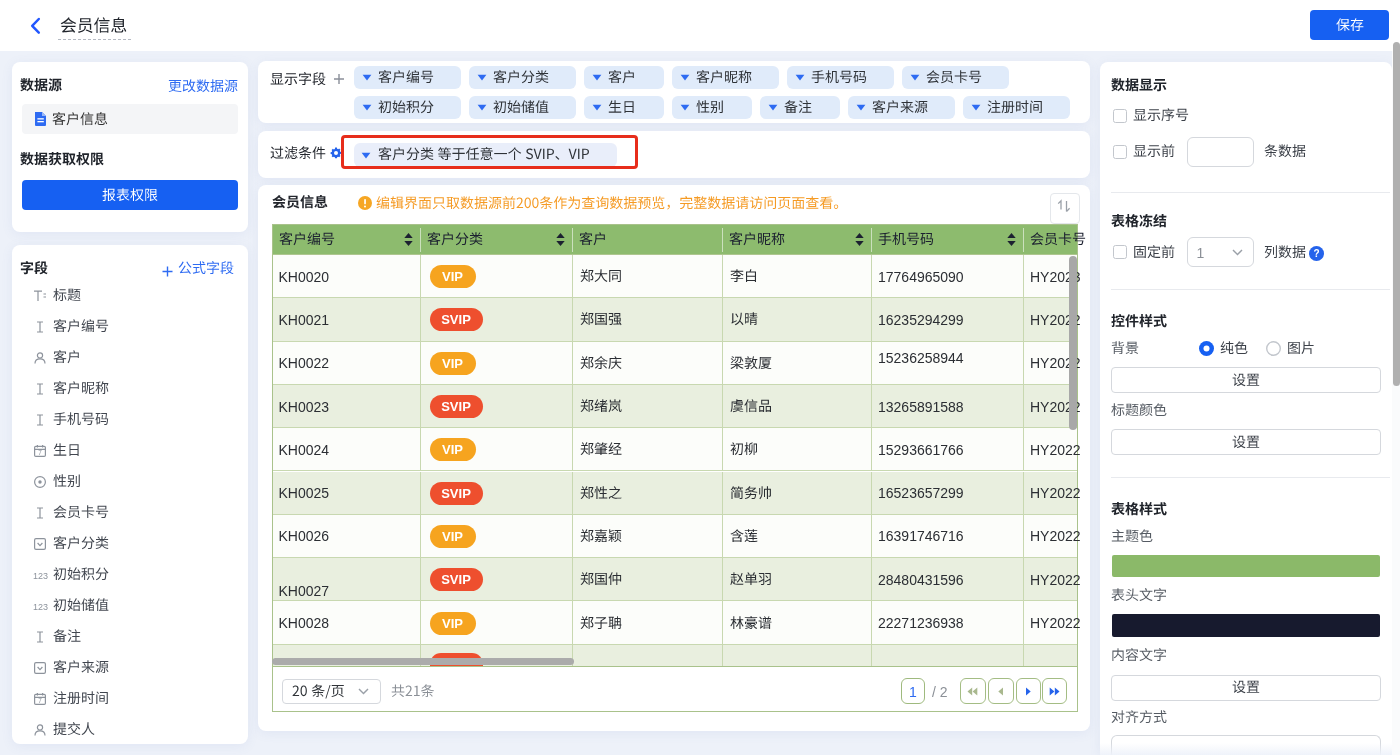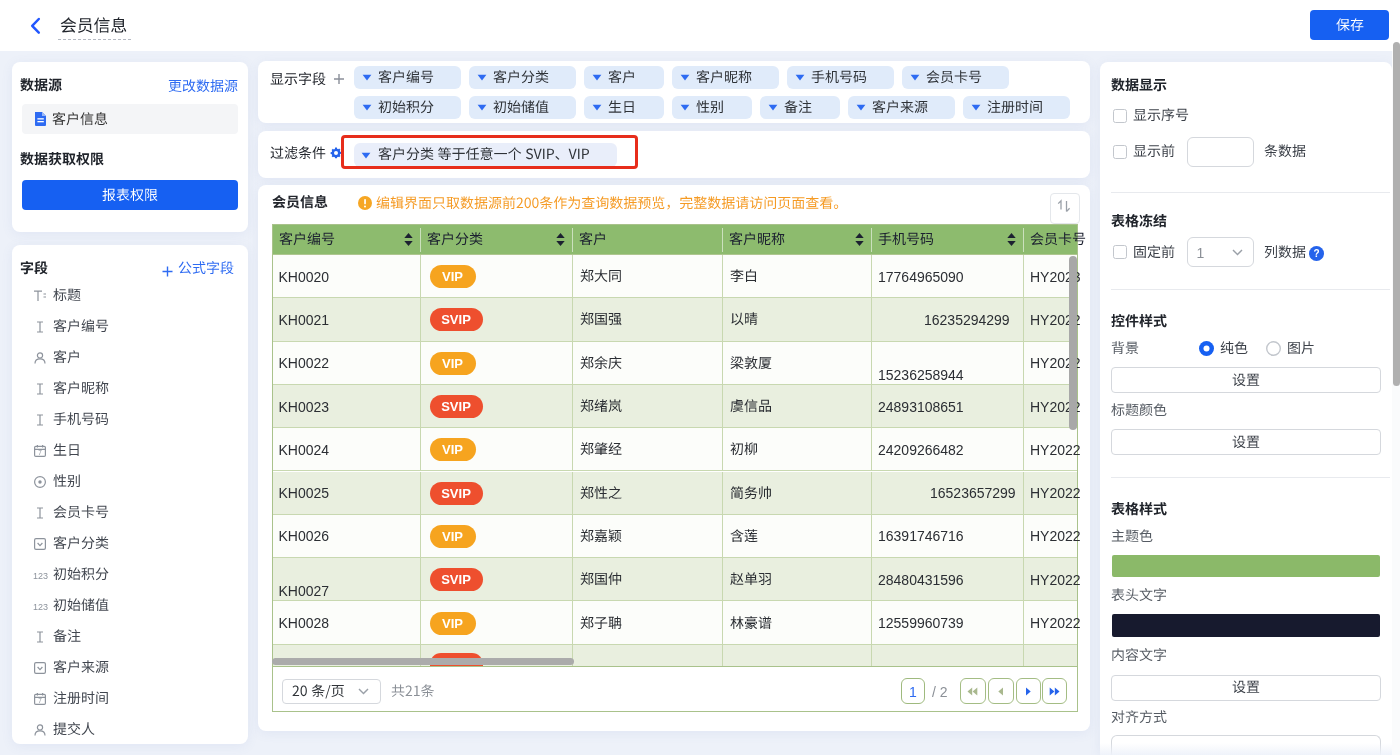--- a/index.html
+++ b/index.html
@@ -809,21 +809,21 @@
         <use href="#g56FD" x="14"></use>
         <use href="#g5F3A" x="28"></use>
       </g>
     </svg></div>
 <div style="position:absolute;left:729.5px;top:311.4px;line-height:0"><svg width="29" height="17" viewBox="0 0 29 17">
       <g fill="#2b2e33" transform="translate(0 13)">
         <use href="#g4EE5"></use>
         <use href="#g6674" x="14"></use>
       </g>
     </svg></div>
-<div class="lat" style="position:absolute;left:924px;top:311.9px">16235294299</div>
+<div class="lat" style="position:absolute;left:878px;top:311.9px">16235294299</div>
 <div class="lat" style="position:absolute;left:1030px;top:311.9px">HY2022</div>
 <div style="position:absolute;left:272.5px;top:341.6px;width:804px;height:43.3px;background:#fcfdfa;border-bottom:1px solid #c8d8b0;box-sizing:border-box"></div>
 <div style="position:absolute;left:420px;top:341.6px;width:1px;height:43.3px;background:#c8d8b0"></div>
 <div style="position:absolute;left:572px;top:341.6px;width:1px;height:43.3px;background:#c8d8b0"></div>
 <div style="position:absolute;left:722px;top:341.6px;width:1px;height:43.3px;background:#c8d8b0"></div>
 <div style="position:absolute;left:871px;top:341.6px;width:1px;height:43.3px;background:#c8d8b0"></div>
 <div style="position:absolute;left:1023px;top:341.6px;width:1px;height:43.3px;background:#c8d8b0"></div>
 <div class="lat" style="position:absolute;left:278.5px;top:355.2px">KH0022</div>
 <div style="position:absolute;left:429.5px;top:351.8px;width:46px;height:23px;border-radius:11.5px;background:#f6a41f;color:#fff;font:bold 13px/23px 'Liberation Sans',sans-serif;text-align:center">VIP</div>
 <div style="position:absolute;left:579.5px;top:354.8px;line-height:0"><svg width="43" height="17" viewBox="0 0 43 17">
@@ -833,21 +833,21 @@
         <use href="#g5E86" x="28"></use>
       </g>
     </svg></div>
 <div style="position:absolute;left:729.5px;top:354.8px;line-height:0"><svg width="43" height="17" viewBox="0 0 43 17">
       <g fill="#2b2e33" transform="translate(0 13)">
         <use href="#g6881"></use>
         <use href="#g6566" x="14"></use>
         <use href="#g53A6" x="28"></use>
       </g>
     </svg></div>
-<div class="lat" style="position:absolute;left:878px;top:367px">15236258944</div>
+<div class="lat" style="position:absolute;left:878px;top:350px">15236258944</div>
 <div class="lat" style="position:absolute;left:1030px;top:355.2px">HY2022</div>
 <div style="position:absolute;left:272.5px;top:384.9px;width:804px;height:43.3px;background:#e9efdf;border-bottom:1px solid #c8d8b0;box-sizing:border-box"></div>
 <div style="position:absolute;left:420px;top:384.9px;width:1px;height:43.3px;background:#c8d8b0"></div>
 <div style="position:absolute;left:572px;top:384.9px;width:1px;height:43.3px;background:#c8d8b0"></div>
 <div style="position:absolute;left:722px;top:384.9px;width:1px;height:43.3px;background:#c8d8b0"></div>
 <div style="position:absolute;left:871px;top:384.9px;width:1px;height:43.3px;background:#c8d8b0"></div>
 <div style="position:absolute;left:1023px;top:384.9px;width:1px;height:43.3px;background:#c8d8b0"></div>
 <div class="lat" style="position:absolute;left:278.5px;top:398.5px">KH0023</div>
 <div style="position:absolute;left:429.5px;top:395px;width:53px;height:23px;border-radius:11.5px;background:#ee4f2e;color:#fff;font:bold 13px/23px 'Liberation Sans',sans-serif;text-align:center">SVIP</div>
 <div style="position:absolute;left:579.5px;top:398px;line-height:0"><svg width="43" height="17" viewBox="0 0 43 17">
@@ -857,21 +857,21 @@
         <use href="#g5C9A" x="28"></use>
       </g>
     </svg></div>
 <div style="position:absolute;left:729.5px;top:398px;line-height:0"><svg width="43" height="17" viewBox="0 0 43 17">
       <g fill="#2b2e33" transform="translate(0 13)">
         <use href="#g865E"></use>
         <use href="#g4FE1" x="14"></use>
         <use href="#g54C1" x="28"></use>
       </g>
     </svg></div>
-<div class="lat" style="position:absolute;left:878px;top:398.5px">24893108651</div>
+<div class="lat" style="position:absolute;left:878px;top:398.5px">13265891588</div>
 <div class="lat" style="position:absolute;left:1030px;top:398.5px">HY2022</div>
 <div style="position:absolute;left:272.5px;top:428.2px;width:804px;height:43.3px;background:#fcfdfa;border-bottom:1px solid #c8d8b0;box-sizing:border-box"></div>
 <div style="position:absolute;left:420px;top:428.2px;width:1px;height:43.3px;background:#c8d8b0"></div>
 <div style="position:absolute;left:572px;top:428.2px;width:1px;height:43.3px;background:#c8d8b0"></div>
 <div style="position:absolute;left:722px;top:428.2px;width:1px;height:43.3px;background:#c8d8b0"></div>
 <div style="position:absolute;left:871px;top:428.2px;width:1px;height:43.3px;background:#c8d8b0"></div>
 <div style="position:absolute;left:1023px;top:428.2px;width:1px;height:43.3px;background:#c8d8b0"></div>
 <div class="lat" style="position:absolute;left:278.5px;top:441.8px">KH0024</div>
 <div style="position:absolute;left:429.5px;top:438.3px;width:46px;height:23px;border-radius:11.5px;background:#f6a41f;color:#fff;font:bold 13px/23px 'Liberation Sans',sans-serif;text-align:center">VIP</div>
 <div style="position:absolute;left:579.5px;top:441.3px;line-height:0"><svg width="43" height="17" viewBox="0 0 43 17">
@@ -880,21 +880,21 @@
         <use href="#g8087" x="14"></use>
         <use href="#g7ECF" x="28"></use>
       </g>
     </svg></div>
 <div style="position:absolute;left:729.5px;top:441.3px;line-height:0"><svg width="29" height="17" viewBox="0 0 29 17">
       <g fill="#2b2e33" transform="translate(0 13)">
         <use href="#g521D"></use>
         <use href="#g67F3" x="14"></use>
       </g>
     </svg></div>
-<div class="lat" style="position:absolute;left:878px;top:441.8px">24209266482</div>
+<div class="lat" style="position:absolute;left:878px;top:441.8px">15293661766</div>
 <div class="lat" style="position:absolute;left:1030px;top:441.8px">HY2022</div>
 <div style="position:absolute;left:272.5px;top:471.5px;width:804px;height:43.3px;background:#e9efdf;border-bottom:1px solid #c8d8b0;box-sizing:border-box"></div>
 <div style="position:absolute;left:420px;top:471.5px;width:1px;height:43.3px;background:#c8d8b0"></div>
 <div style="position:absolute;left:572px;top:471.5px;width:1px;height:43.3px;background:#c8d8b0"></div>
 <div style="position:absolute;left:722px;top:471.5px;width:1px;height:43.3px;background:#c8d8b0"></div>
 <div style="position:absolute;left:871px;top:471.5px;width:1px;height:43.3px;background:#c8d8b0"></div>
 <div style="position:absolute;left:1023px;top:471.5px;width:1px;height:43.3px;background:#c8d8b0"></div>
 <div class="lat" style="position:absolute;left:278.5px;top:485.1px">KH0025</div>
 <div style="position:absolute;left:429.5px;top:481.6px;width:53px;height:23px;border-radius:11.5px;background:#ee4f2e;color:#fff;font:bold 13px/23px 'Liberation Sans',sans-serif;text-align:center">SVIP</div>
 <div style="position:absolute;left:579.5px;top:484.6px;line-height:0"><svg width="43" height="17" viewBox="0 0 43 17">
@@ -904,21 +904,21 @@
         <use href="#g4E4B" x="28"></use>
       </g>
     </svg></div>
 <div style="position:absolute;left:729.5px;top:484.6px;line-height:0"><svg width="43" height="17" viewBox="0 0 43 17">
       <g fill="#2b2e33" transform="translate(0 13)">
         <use href="#g7B80"></use>
         <use href="#g52A1" x="14"></use>
         <use href="#g5E05" x="28"></use>
       </g>
     </svg></div>
-<div class="lat" style="position:absolute;left:930px;top:485.1px">16523657299</div>
+<div class="lat" style="position:absolute;left:878px;top:485.1px">16523657299</div>
 <div class="lat" style="position:absolute;left:1030px;top:485.1px">HY2022</div>
 <div style="position:absolute;left:272.5px;top:514.8px;width:804px;height:43.3px;background:#fcfdfa;border-bottom:1px solid #c8d8b0;box-sizing:border-box"></div>
 <div style="position:absolute;left:420px;top:514.8px;width:1px;height:43.3px;background:#c8d8b0"></div>
 <div style="position:absolute;left:572px;top:514.8px;width:1px;height:43.3px;background:#c8d8b0"></div>
 <div style="position:absolute;left:722px;top:514.8px;width:1px;height:43.3px;background:#c8d8b0"></div>
 <div style="position:absolute;left:871px;top:514.8px;width:1px;height:43.3px;background:#c8d8b0"></div>
 <div style="position:absolute;left:1023px;top:514.8px;width:1px;height:43.3px;background:#c8d8b0"></div>
 <div class="lat" style="position:absolute;left:278.5px;top:528.4px">KH0026</div>
 <div style="position:absolute;left:429.5px;top:524.9px;width:46px;height:23px;border-radius:11.5px;background:#f6a41f;color:#fff;font:bold 13px/23px 'Liberation Sans',sans-serif;text-align:center">VIP</div>
 <div style="position:absolute;left:579.5px;top:527.9px;line-height:0"><svg width="43" height="17" viewBox="0 0 43 17">
@@ -975,21 +975,21 @@
         <use href="#g8043" x="28"></use>
       </g>
     </svg></div>
 <div style="position:absolute;left:729.5px;top:614.5px;line-height:0"><svg width="43" height="17" viewBox="0 0 43 17">
       <g fill="#2b2e33" transform="translate(0 13)">
         <use href="#g6797"></use>
         <use href="#g8C6A" x="14"></use>
         <use href="#g8C31" x="28"></use>
       </g>
     </svg></div>
-<div class="lat" style="position:absolute;left:878px;top:615px">12559960739</div>
+<div class="lat" style="position:absolute;left:878px;top:615px">22271236938</div>
 <div class="lat" style="position:absolute;left:1030px;top:615px">HY2022</div>
 <div style="position:absolute;left:272.5px;top:644.7px;width:804px;height:21.1px;background:#e9efdf"></div>
 <div style="position:absolute;left:420px;top:644.7px;width:1px;height:21.1px;background:#c8d8b0"></div>
 <div style="position:absolute;left:572px;top:644.7px;width:1px;height:21.1px;background:#c8d8b0"></div>
 <div style="position:absolute;left:722px;top:644.7px;width:1px;height:21.1px;background:#c8d8b0"></div>
 <div style="position:absolute;left:871px;top:644.7px;width:1px;height:21.1px;background:#c8d8b0"></div>
 <div style="position:absolute;left:1023px;top:644.7px;width:1px;height:21.1px;background:#c8d8b0"></div>
 <div style="position:absolute;left:429.5px;top:652.7px;width:53px;height:13.1px;border-radius:11px 11px 0 0;background:#ee4f2e"></div>
 <div style="position:absolute;left:272px;top:657.5px;width:302px;height:7px;background:#ababab;border-radius:3.5px"></div>
 <div style="position:absolute;left:1069px;top:256px;width:8px;height:174px;background:#a8a8a8;border-radius:4px"></div>

